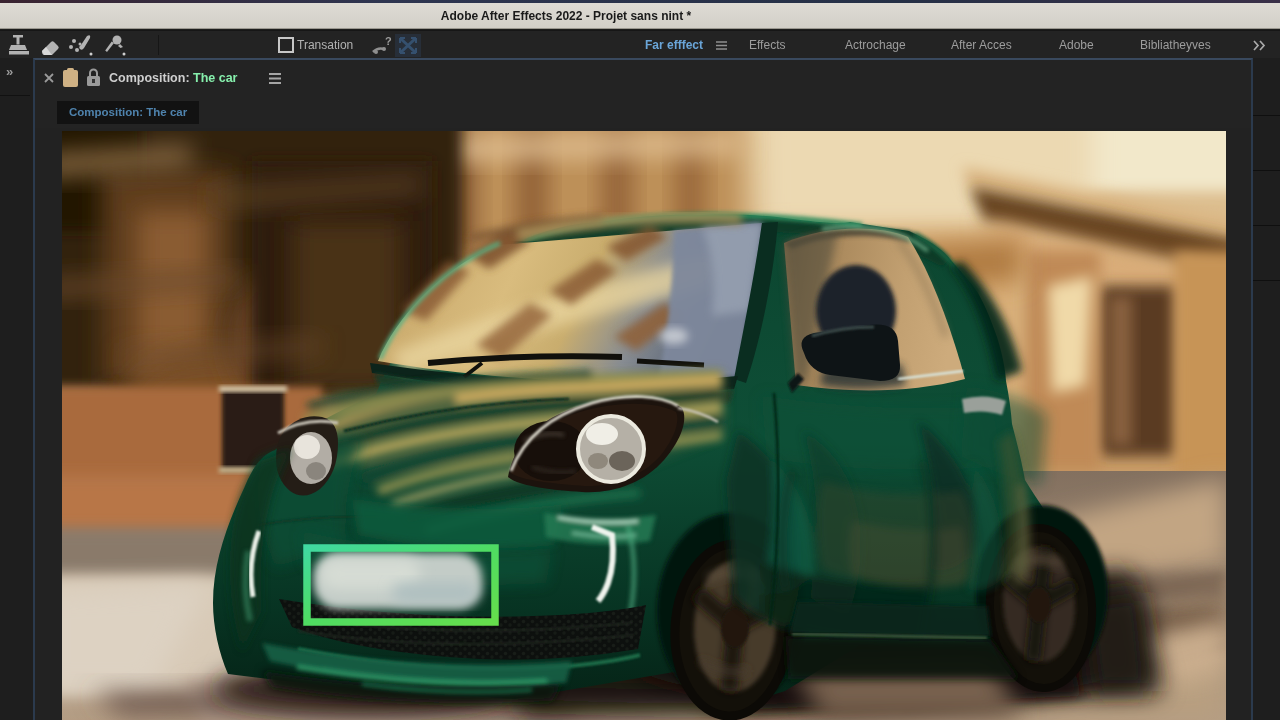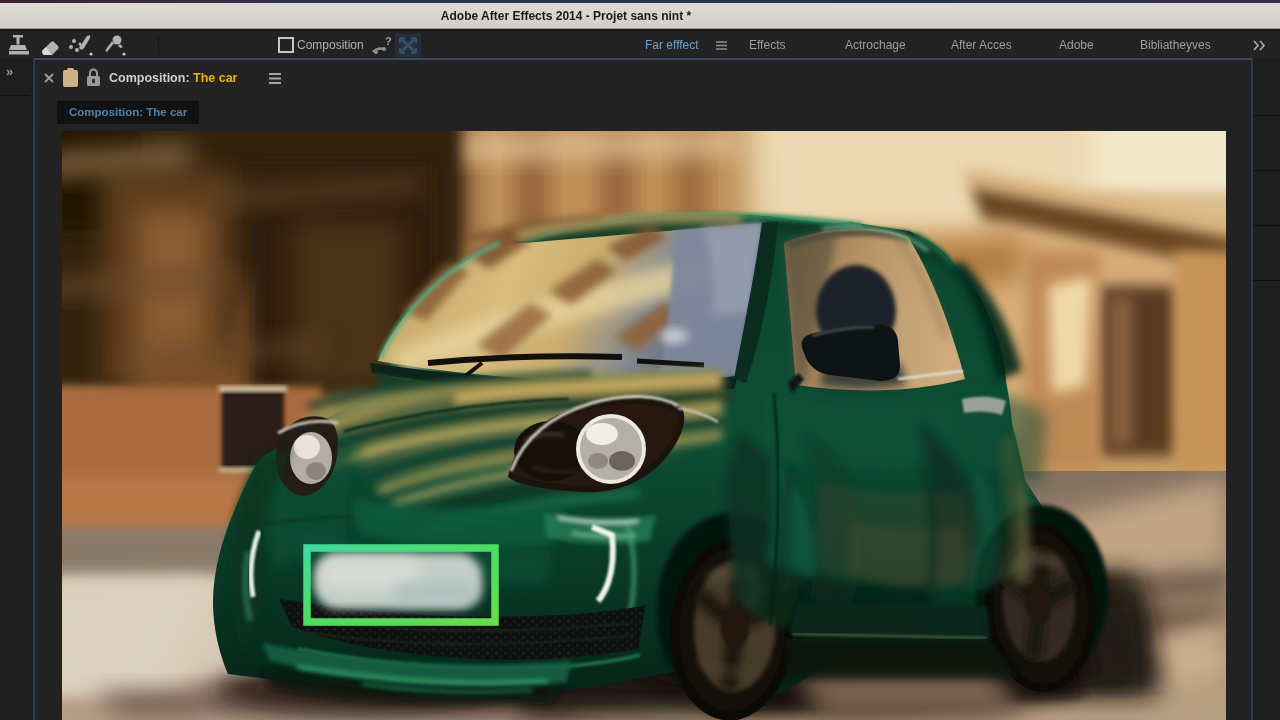--- a/index.html
+++ b/index.html
@@ -7,39 +7,39 @@
     font-family:"Liberation Sans", sans-serif; }
   .topstrip { position:absolute; left:0; top:0; width:1280px; height:3px;
     background:linear-gradient(90deg,#3a2330,#2e3550 30%,#253046 70%,#3a3048); }
   .titlebar { position:absolute; left:0; top:3px; width:1280px; height:26px;
     background:linear-gradient(#dedbd4,#d2cfc8); border-bottom:1px solid #9a978f;
     text-align:center; color:#1a1a1a; font-size:12px; font-weight:bold; line-height:26px; padding-right:148px; }
   .toolbar { position:absolute; left:0; top:30px; width:1280px; height:28px;
     background:#232323; border-top:1px solid #161616; }
   .tbsep { position:absolute; top:4px; height:20px; width:1px; background:#161616; }
   .wslabel { position:absolute; top:0; height:28px; line-height:28px; font-size:12px; color:#9d9d9d; }
-  .ws-active { color:#6aa5d8; }
+  .ws-active { color:#6aa5d8;font-weight:bold; }
   
   .leftcol { position:absolute; left:0; top:58px; width:33px; height:662px; background:#1e1e1e; }
   .leftcol .chev { position:absolute; left:6px; top:6px; color:#9a9a9a; font-size:13px; font-weight:bold; letter-spacing:-2px;}
   .leftcol .hline { position:absolute; left:0; top:37px; width:30px; height:1px; background:#111; }
   .rightcol { position:absolute; left:1253px; top:58px; width:27px; height:662px; background:#1e1e1e; }
   .rightcol .hline { position:absolute; left:0; width:27px; height:1px; background:#0f0f0f; }
   .panel { position:absolute; left:33px; top:58px; width:1220px; height:662px; background:#232323;
     border-left:2px solid #2b3a4d; border-right:2px solid #2b3a4d; border-top:2px solid #39495e; }
   .tabrow { position:absolute; left:0; top:0; width:100%; height:38px; background:#232323; color:#cbcbcb; }
   .comp-label { position:absolute; left:22px; top:41px; height:23px; background:#121212;
     color:#4f83ad; font-size:11.5px; font-weight:bold; line-height:23px; padding:0 12px; }
   .viewerbg { position:absolute; left:35px; top:128px; width:1216px; height:592px; background:#222222; }
   .photo { position:absolute; left:62px; top:131px; width:1164px; height:589px; }
 </style>
 </head>
 <body>
 <div class="topstrip"></div>
-<div class="titlebar">Adobe After Effects 2014 - Projet sans nint *</div>
+<div class="titlebar">Adobe After Effects 2022 - Projet sans nint *</div>
 <div class="toolbar">
 
   <svg width="300" height="28" style="position:absolute;left:0;top:0">
     <g fill="#b2b2b2">
 
       <path d="M13,4 h10 v2.5 h-3.5 v7 h-3 v-7 H13 z"></path>
       <path d="M11,14 h14 l2,5 h-18 z"></path>
       <rect x="9" y="20" width="20" height="3.5"></rect>
 
       <path d="M42,20 l9,-9 q1.5,-1.5 3,0 l4,4 q1.5,1.5 0,3 l-6,6 h-8 q-2.5,-1 -2,-4 z"></path>
@@ -56,21 +56,21 @@
       <path d="M114,12 l-7,9 l-1.8,-1.4 l6.5,-9.2 z"></path>
       <path d="M120,13 l3,3 l-2.5,1 l-2.5,-2 z"></path>
       <circle cx="124" cy="23" r="1.5" fill="#cfcfcf"></circle>
     </g>
   </svg>
   <div class="tbsep" style="left:158px"></div>
 
   <svg width="160" height="28" style="position:absolute;left:276px;top:0">
     <rect x="3" y="7" width="14" height="14" fill="none" stroke="#c7c7c7" stroke-width="2"></rect>
   </svg>
-  <div class="wslabel" style="left:297px;color:#b2b2b2">Composition</div>
+  <div class="wslabel" style="left:297px;color:#b2b2b2">Transation</div>
   <svg width="60" height="28" style="position:absolute;left:368px;top:0">
     <path d="M5,21 q5,-5 11,-3" stroke="#8f8f8f" stroke-width="2.5" fill="none"></path>
     <circle cx="8" cy="21" r="2" fill="#8f8f8f"></circle>
       <circle cx="16" cy="18" r="2" fill="#8f8f8f"></circle>
     <text x="17" y="14" font-size="11" font-weight="bold" fill="#9d9d9d" font-family="Liberation Sans, sans-serif">?</text>
   </svg>
   <div style="position:absolute;left:395px;top:3px;width:26px;height:23px;background:#272e38">
     <svg width="26" height="23">
         <path d="M5,4 L21,19 M21,4 L5,19" stroke="#35506e" stroke-width="3"></path>
     <path d="M5,4 l5,0 M5,4 l0,5 M21,4 l-5,0 M21,4 l0,5 M5,19 l5,0 M5,19 l0,-5 M21,19 l-5,0 M21,19 l0,-5" stroke="#35506e" stroke-width="2"></path>
@@ -95,21 +95,21 @@
     <svg width="260" height="38" style="position:absolute;left:0;top:0">
       <path d="M10,14 l8,8 M18,14 l-8,8" stroke="#9a9a9a" stroke-width="1.8"></path>
       <rect x="28" y="10" width="15" height="17" rx="2" fill="#cfb184"></rect>
       <rect x="32" y="8" width="7" height="4" rx="1.5" fill="#cfb184"></rect>
       <g fill="#9a9a9a">
         <rect x="52" y="16" width="13" height="10" rx="1.5"></rect>
         <path d="M55,16 v-3 a3.5,3.5 0 0 1 7,0 v3" fill="none" stroke="#9a9a9a" stroke-width="2"></path>
         <rect x="57" y="19" width="3" height="4" fill="#333"></rect>
       </g>
     </svg>
-    <span style="position:absolute;left:74px;top:11px;font-size:12.5px;font-weight:bold;color:#cfcfcf">Composition: <span style="color:#eab308">The car</span></span>
+    <span style="position:absolute;left:74px;top:11px;font-size:12.5px;font-weight:bold;color:#cfcfcf">Composition: <span style="color:#86efac">The car</span></span>
     <svg width="24" height="38" style="position:absolute;left:231px;top:0">
       <path d="M3,14 h12 M3,18.5 h12 M3,23 h12" stroke="#a5a5a5" stroke-width="2"></path>
     </svg>
   </div>
   <div class="comp-label">Composition: The car</div>
 </div>
 <div class="viewerbg"></div>
 <div class="leftcol">
   <div class="chev">»</div>
   <div class="hline"></div>

